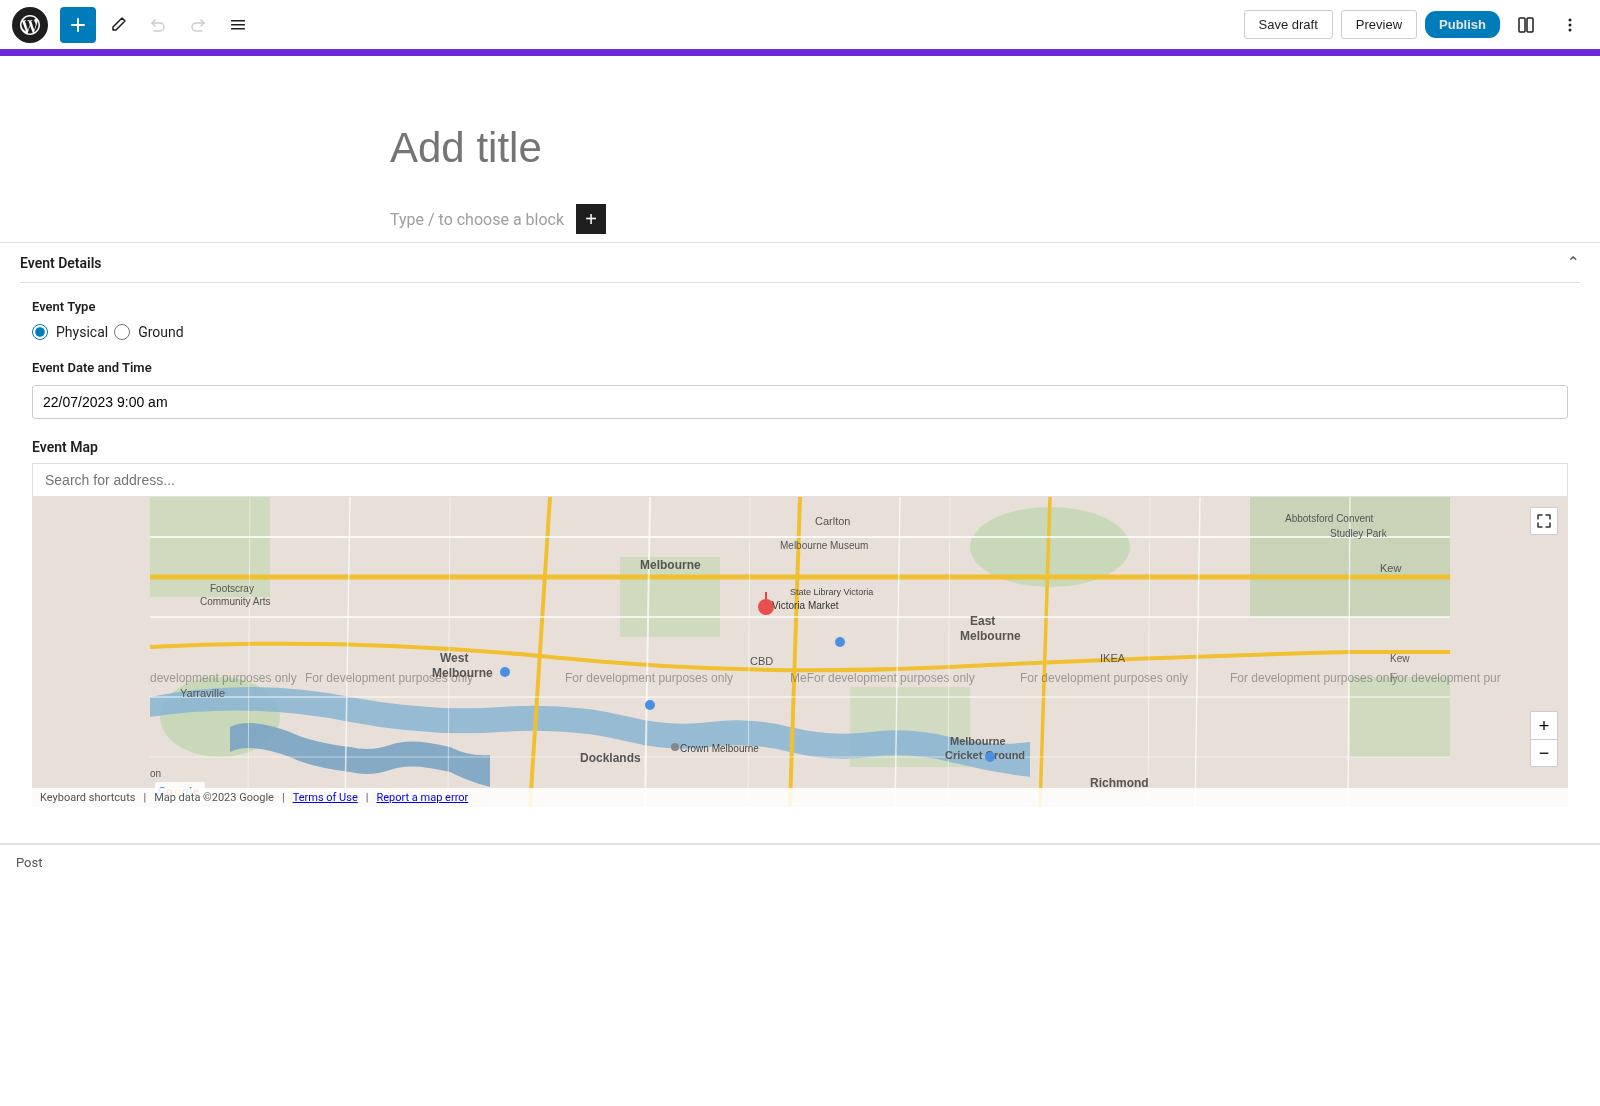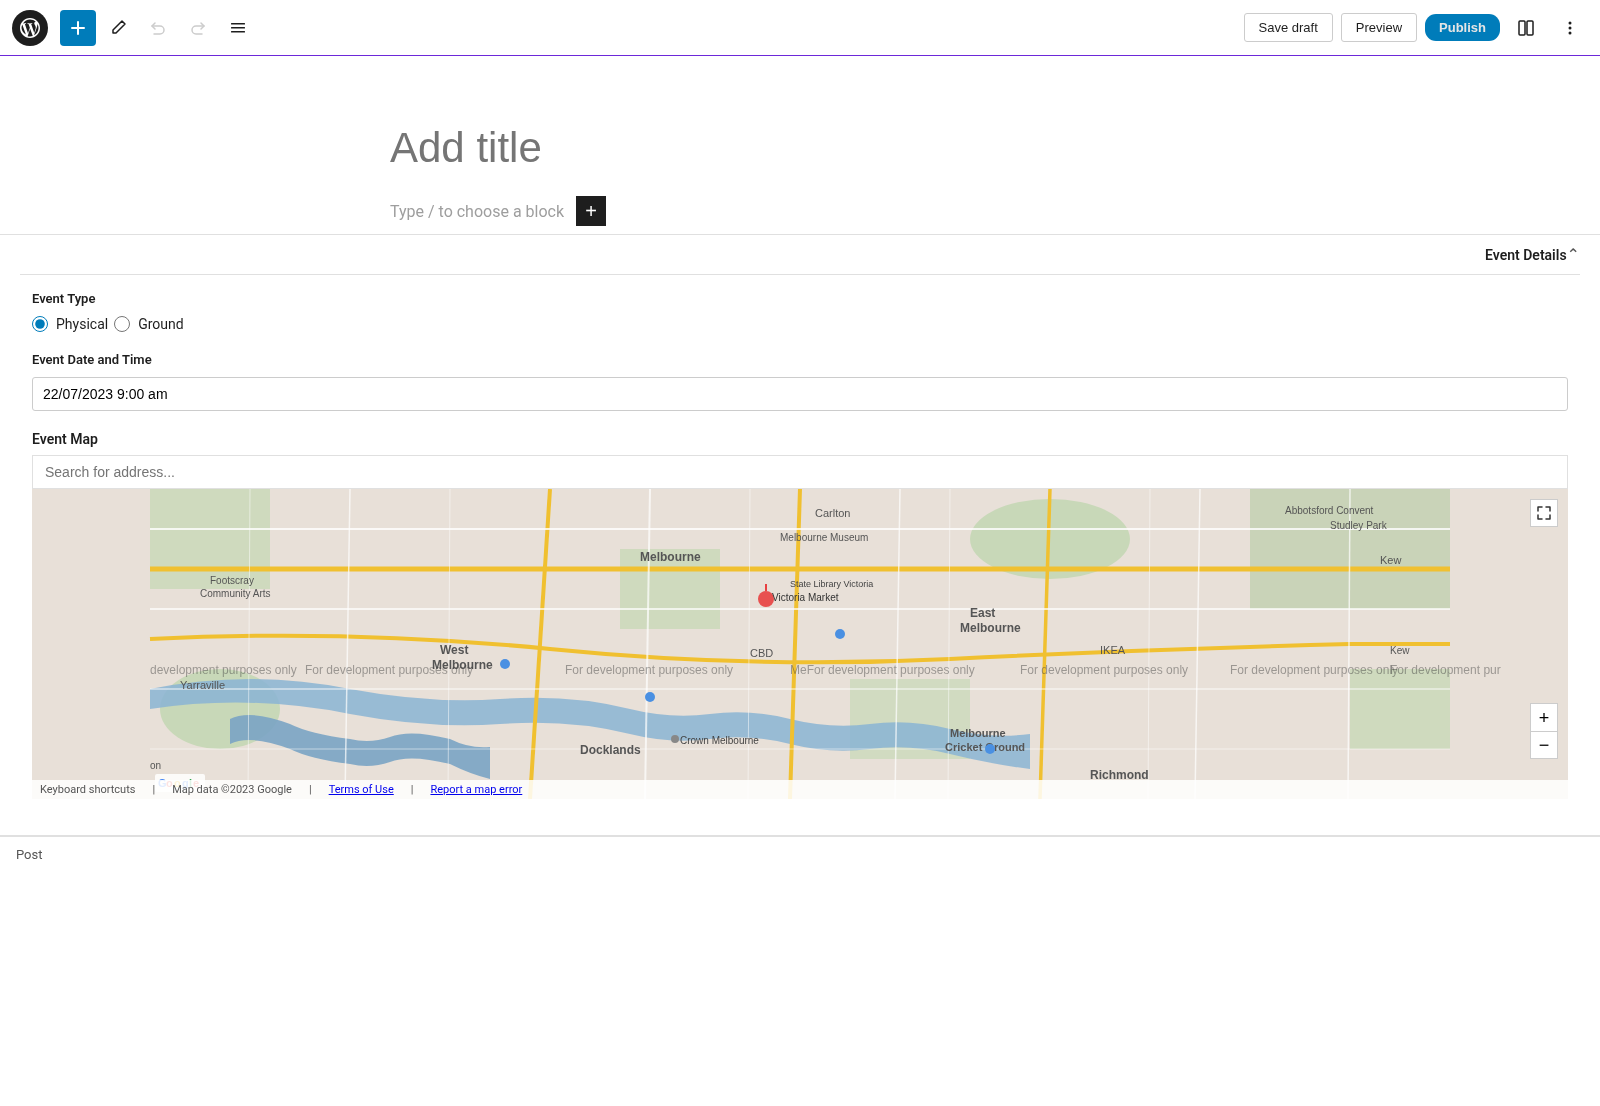--- a/index.html
+++ b/index.html
@@ -1,21 +1,21 @@
 <!DOCTYPE html>
 <html><head>
   <meta charset="utf-8">
   <style>
     * { box-sizing: border-box; margin: 0; padding: 0; }
     body { font-family: -apple-system, BlinkMacSystemFont, 'Segoe UI', Roboto, sans-serif; background: #fff; color: #1e1e1e; font-size: 14px; }
 
     
     #toolbar {
       position: fixed; top: 0; left: 0; right: 0; height: 56px;
-      background: #fff; border-bottom: 1px solid #6d28d9;
+      background: #fff; border-bottom: 7px solid #6d28d9;
       display: flex; align-items: center; padding: 0 12px;
       z-index: 100; gap: 4px;
     }
     .toolbar-left { display: flex; align-items: center; gap: 4px; flex: 1; }
     .toolbar-right { display: flex; align-items: center; gap: 8px; }
 
     .wp-logo {
       width: 36px; height: 36px; background: #1e1e1e; border-radius: 50%;
       display: flex; align-items: center; justify-content: center; margin-right: 8px; flex-shrink: 0;
     }
@@ -43,41 +43,41 @@
       margin-top: 56px;
       padding: 60px 20px 0 20px;
       max-width: 860px;
       margin-left: auto;
       margin-right: auto;
     }
 
     
     .post-title {
       font-size: 42px; color: #aaa; font-weight: 300; border: none; outline: none;
-      width: 100%; padding: 8px 0; margin-bottom: 8px; background: transparent;
+      width: 100%; padding: 8px 0; margin-bottom: 16px; background: transparent;
     }
 
     .block-placeholder {
       display: flex; align-items: center; gap: 12px; padding: 8px 0; color: #9e9e9e;
       font-size: 16px;
     }
 
     .block-add-btn {
       width: 30px; height: 30px; background: #1e1e1e; color: #fff; border: none;
       cursor: pointer; display: flex; align-items: center; justify-content: center;
       font-size: 20px; font-weight: 300;
     }
 
     
     #event-details-section {
       max-width: 100%; margin: 0; padding: 0 20px;
     }
 
     .event-details-header {
-      display: flex; align-items: center; justify-content: flex-end;
+      display: flex; align-items: center; justify-content: space-between;
       padding: 10px 0; border-bottom: 1px solid #e0e0e0; cursor: pointer;
     }
     .event-details-title { font-size: 14px; font-weight: 600; }
     .chevron-up { font-size: 16px; color: #555; }
 
     .event-details-body { padding: 16px 12px; }
 
     .field-label { font-size: 13px; font-weight: 600; margin-bottom: 10px; }
 
     .radio-group { display: flex; flex-direction: row; gap: 6px; margin-bottom: 20px; }
@@ -120,21 +120,21 @@
     .map-zoom-btn {
       width: 28px; height: 28px; background: #fff; border: 1px solid #ccc;
       cursor: pointer; font-size: 18px; display: flex; align-items: center;
       justify-content: center; line-height: 1;
     }
     .map-zoom-btn:first-child { border-bottom: none; }
 
     .map-footer {
       position: absolute; bottom: 0; left: 0; right: 0; background: rgba(255,255,255,0.85);
       font-size: 11px; color: #555; display: flex; align-items: center;
-      padding: 3px 8px; gap: 17px;
+      padding: 3px 8px; gap: 8px;
     }
 
     
     #post-status-bar {
       padding: 10px 16px; border-top: 1px solid #e0e0e0; background: #fff;
       font-size: 13px; color: #555; margin-top: 0;
     }
 
     
     .full-divider { border: none; border-top: 1px solid #e0e0e0; margin: 0; }

